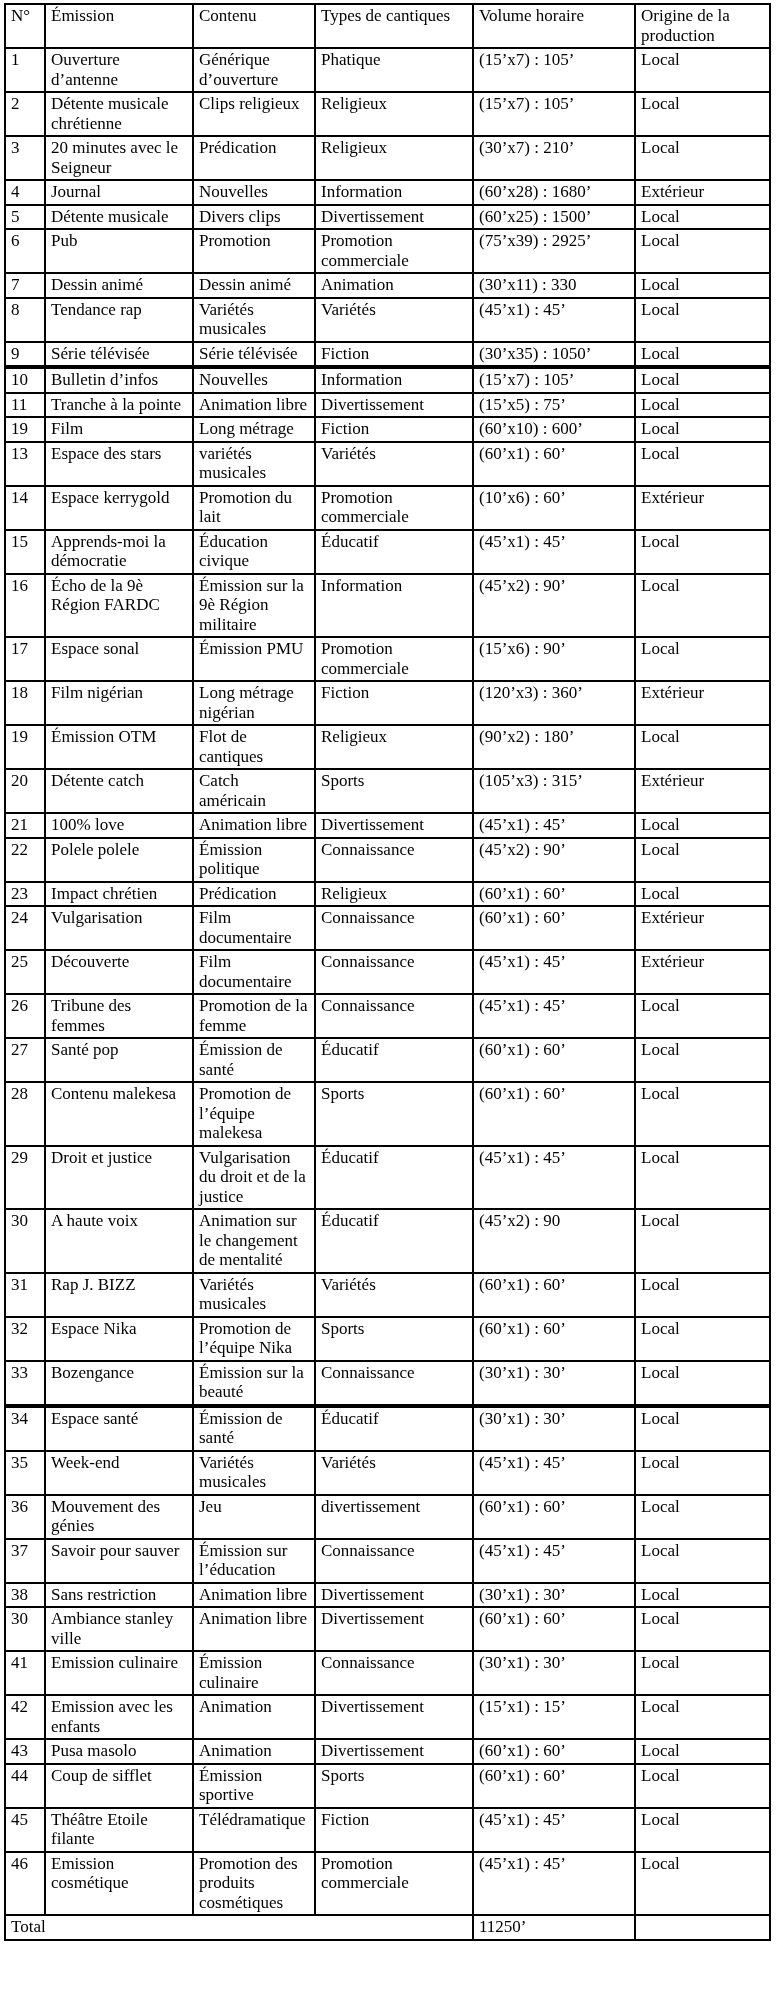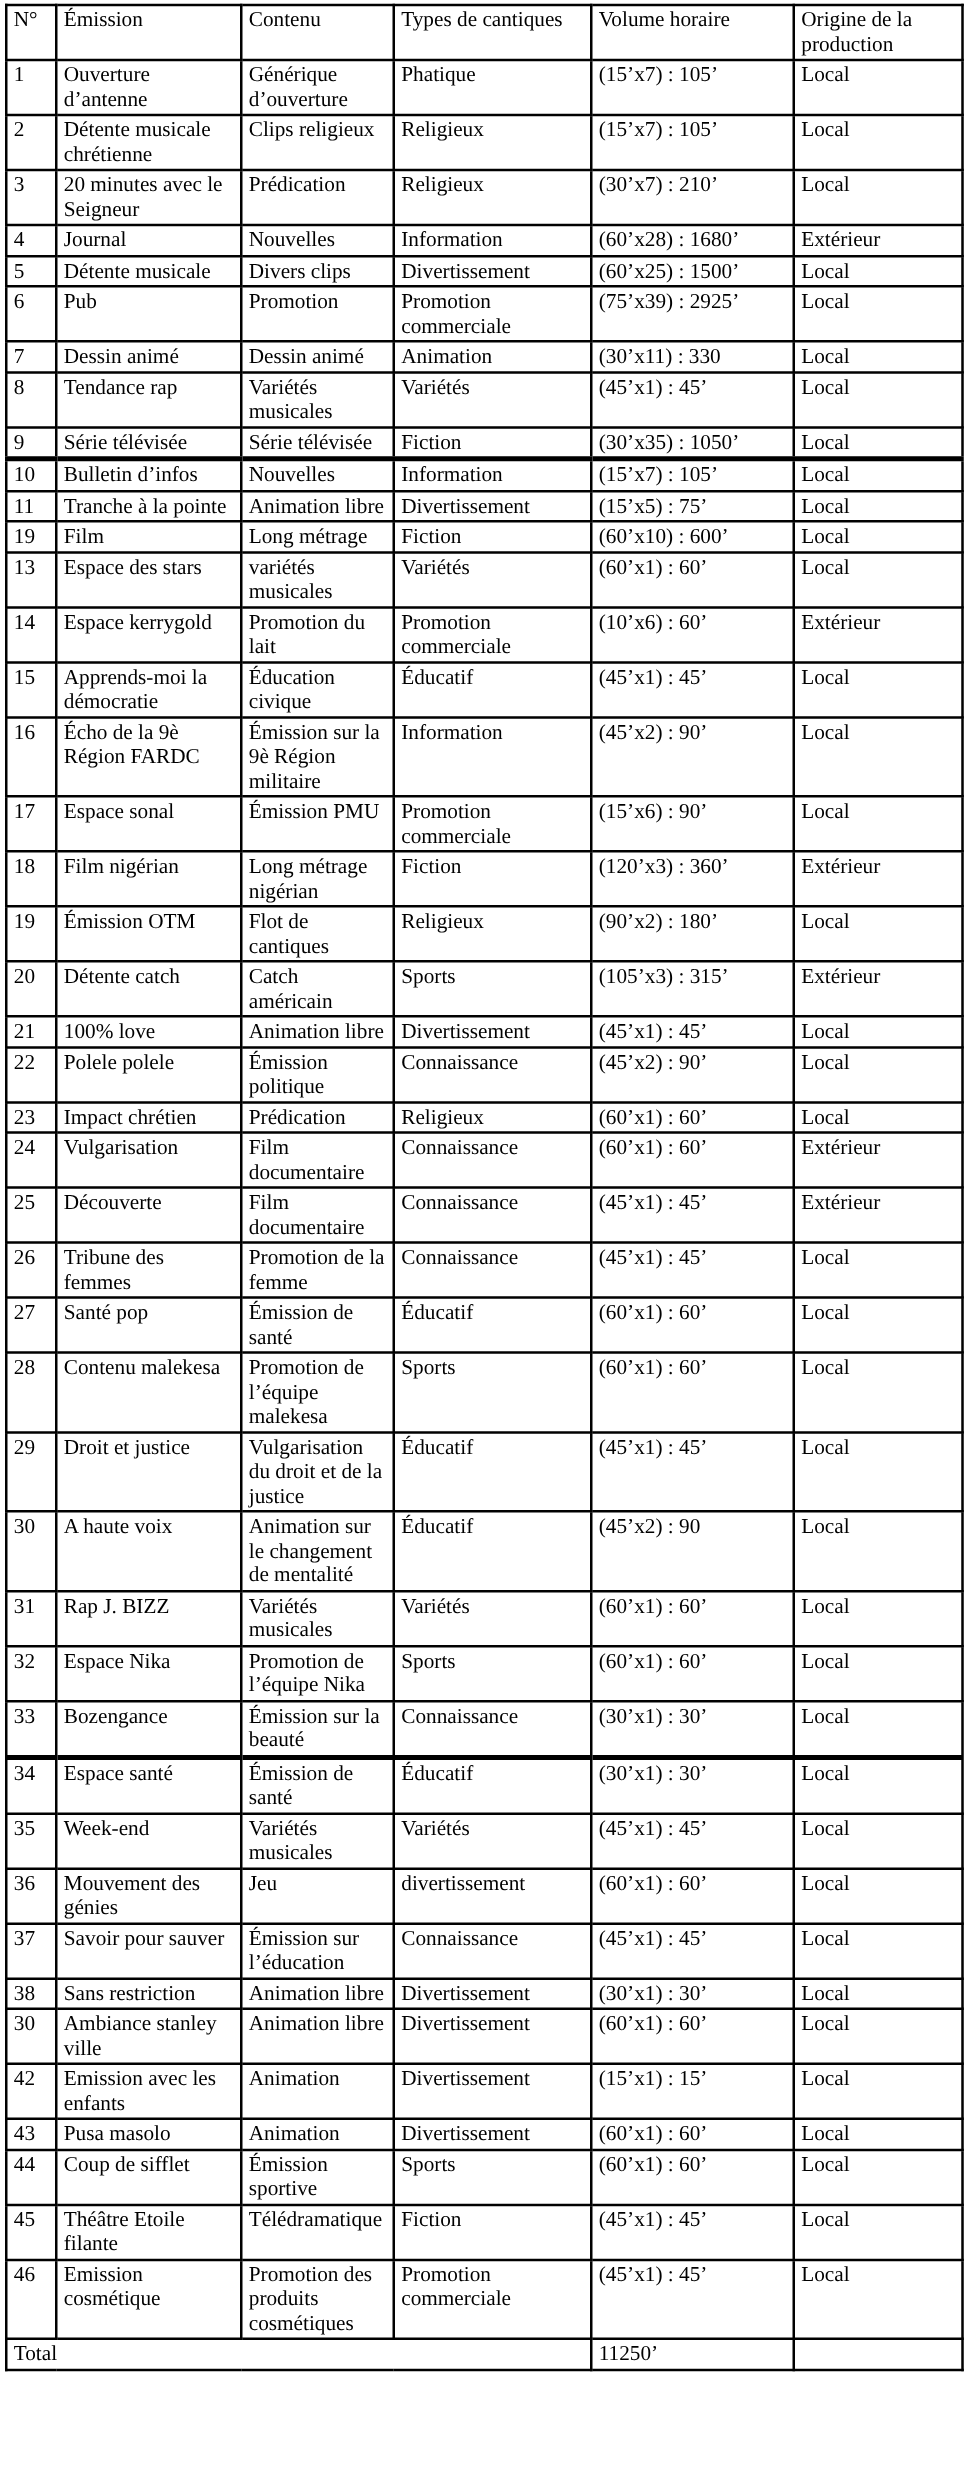--- a/index.html
+++ b/index.html
@@ -373,20 +373,28 @@
         </tr>
         <tr>
           <td>30</td>
           <td>Ambiance stanley ville</td>
           <td>Animation libre</td>
           <td>Divertissement</td>
           <td>(60’x1) : 60’</td>
           <td>Local</td>
         </tr>
         <tr>
+          <td>41</td>
+          <td>Emission culinaire</td>
+          <td>Émission culinaire</td>
+          <td>Connaissance</td>
+          <td>(30’x1) : 30’</td>
+          <td>Local</td>
+        </tr>
+        <tr>
           <td>42</td>
           <td>Emission avec les enfants</td>
           <td>Animation</td>
           <td>Divertissement</td>
           <td>(15’x1) : 15’</td>
           <td>Local</td>
         </tr>
         <tr>
           <td>43</td>
           <td>Pusa masolo</td>

